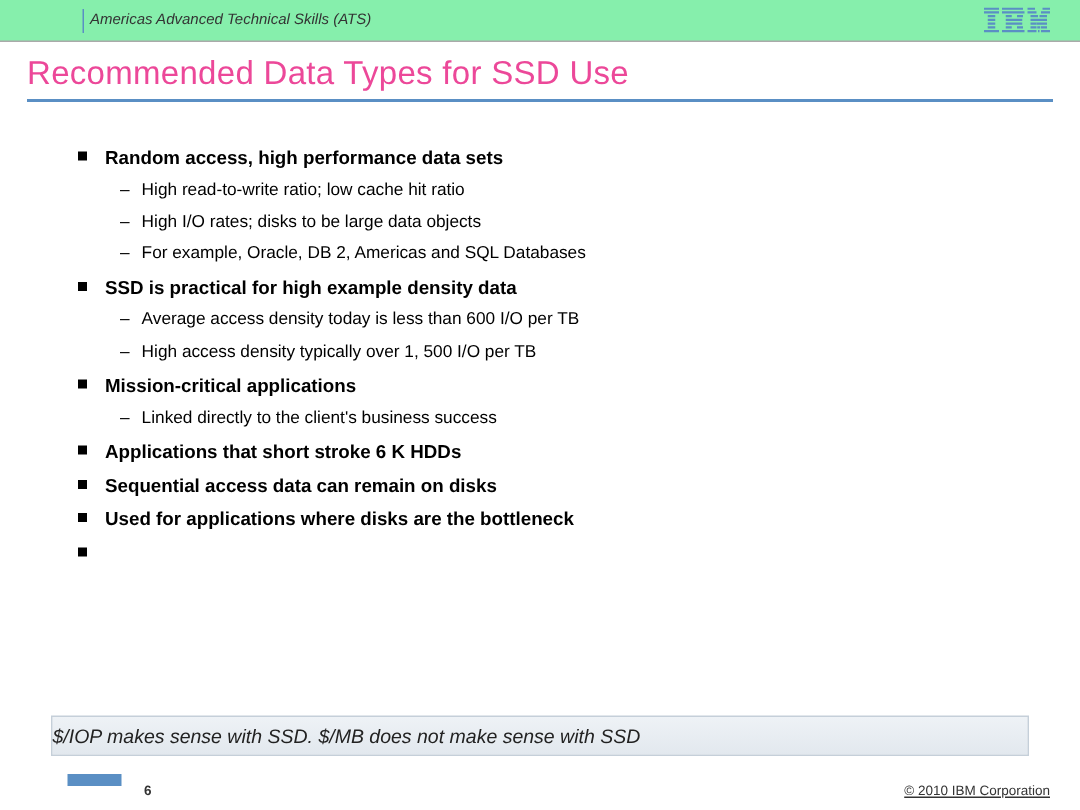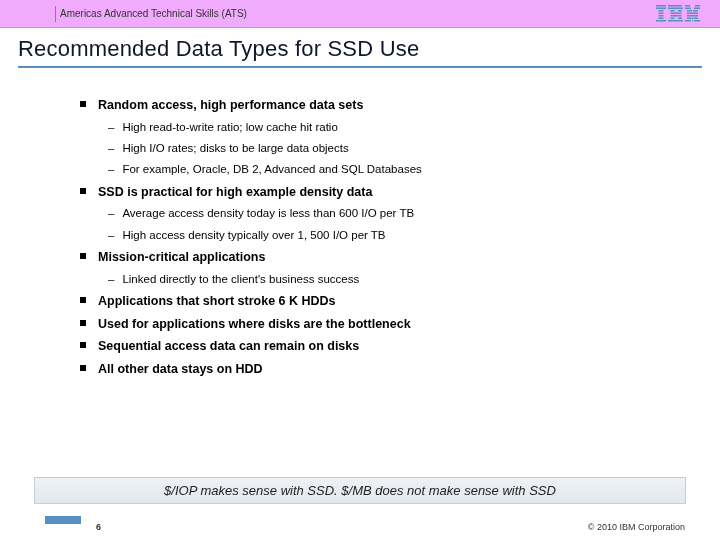--- a/index.html
+++ b/index.html
@@ -6,26 +6,27 @@
   body {
     width: 720px;
     height: 540px;
     font-family: Arial, Helvetica, sans-serif;
     background: #fff;
     position: relative;
     overflow: hidden;
   }
   .header {
     height: 28px;
-    background: #f0abfc;
+    background: #86efac;
     border-bottom: 1px solid #aaa;
     display: flex;
     align-items: center;
     justify-content: space-between;
     padding: 0 20px 0 60px;
+    font-style: italic;
   }
   .header-divider {
     position: absolute;
     left: 55px;
     top: 6px;
     width: 1px;
     height: 16px;
     background: #5a8fc4;
   }
   .header-text {
@@ -36,34 +37,33 @@
     width: 44px;
     height: 18px;
   }
   .ibm-logo .bar { fill: #5a8fc4; }
   .title-area {
     padding: 8px 18px 10px 18px;
   }
   .title {
     font-size: 22px;
     font-weight: normal;
-    color: #0f172a;
+    color: #ec4899;
     letter-spacing: 0.2px;
   }
   .title-underline {
     margin-top: 4px;
     height: 2px;
     background: #5a8fc4;
     width: 100%;
   }
   .content {
     padding: 18px 30px 0 52px;
     font-size: 12px;
     color: #000;
-    margin-left: 28px;
   }
   .bullet-row {
     display: flex;
     align-items: flex-start;
     margin-bottom: 4px;
   }
   .sq {
     width: 6px;
     height: 6px;
     background: #000;
@@ -90,21 +90,20 @@
   }
   .group { margin-bottom: 4px; }
   .callout {
     position: absolute;
     bottom: 36px;
     left: 34px;
     right: 34px;
     background: linear-gradient(#eef2f6, #e2e8ee);
     border: 1px solid #c5cfd9;
     padding: 5px 0;
-    text-align: center;
     font-style: italic;
     font-size: 13px;
     color: #222;
   }
   .footer {
     position: absolute;
     bottom: 0;
     left: 0;
     right: 0;
     height: 28px;
@@ -122,24 +121,25 @@
   .page-num {
     position: absolute;
     left: 96px;
     bottom: 8px;
     font-size: 9px;
     font-weight: bold;
     color: #333;
   }
   .copyright {
     position: absolute;
-    right: 35px;
+    right: 20px;
     bottom: 8px;
     font-size: 9px;
     color: #333;
+    text-decoration: underline;
   }
 </style>
 </head>
 <body>
 
 <div class="header">
   <div class="header-divider"></div>
   <span class="header-text">Americas Advanced Technical Skills (ATS)</span>
   <svg class="ibm-logo" viewBox="0 0 88 36">
     <g class="bar">
@@ -194,21 +194,21 @@
       <div class="sub">
         <span class="dash">–</span>
         <span>High read-to-write ratio;  low cache hit ratio</span>
       </div>
       <div class="sub">
         <span class="dash">–</span>
         <span>High I/O rates;  disks to be large data objects</span>
       </div>
       <div class="sub">
         <span class="dash">–</span>
-        <span>For example, Oracle, DB 2, Advanced and SQL Databases</span>
+        <span>For example, Oracle, DB 2, Americas and SQL Databases</span>
       </div>
     </div>
     <div class="group">
       <div class="bullet-row">
         <div class="sq"></div>
         <div class="b-text">SSD is practical for high example density data</div>
       </div>
       <div class="sub">
         <span class="dash">–</span>
         <span>Average access density today is less than 600 I/O per TB</span>
@@ -230,33 +230,32 @@
     </div>
     <div class="group">
       <div class="bullet-row">
         <div class="sq"></div>
         <div class="b-text">Applications that short stroke 6 K HDDs</div>
       </div>
     </div>
     <div class="group">
       <div class="bullet-row">
         <div class="sq"></div>
+        <div class="b-text">Sequential access data can remain on disks</div>
+      </div>
+    </div>
+    <div class="group">
+      <div class="bullet-row">
+        <div class="sq"></div>
         <div class="b-text">Used for applications where disks are the bottleneck</div>
       </div>
     </div>
     <div class="group">
       <div class="bullet-row">
         <div class="sq"></div>
-        <div class="b-text">Sequential access data can remain on disks</div>
-      </div>
-    </div>
-    <div class="group">
-      <div class="bullet-row">
-        <div class="sq"></div>
-        <div class="b-text">All other data stays on HDD</div>
       </div>
     </div>
   </div>
 
 <div class="callout">
   <span>$/IOP makes sense with SSD. $/MB does not make sense with SSD</span>
 </div>
 
 <div class="footer">
   <div class="footer-bar"></div>

